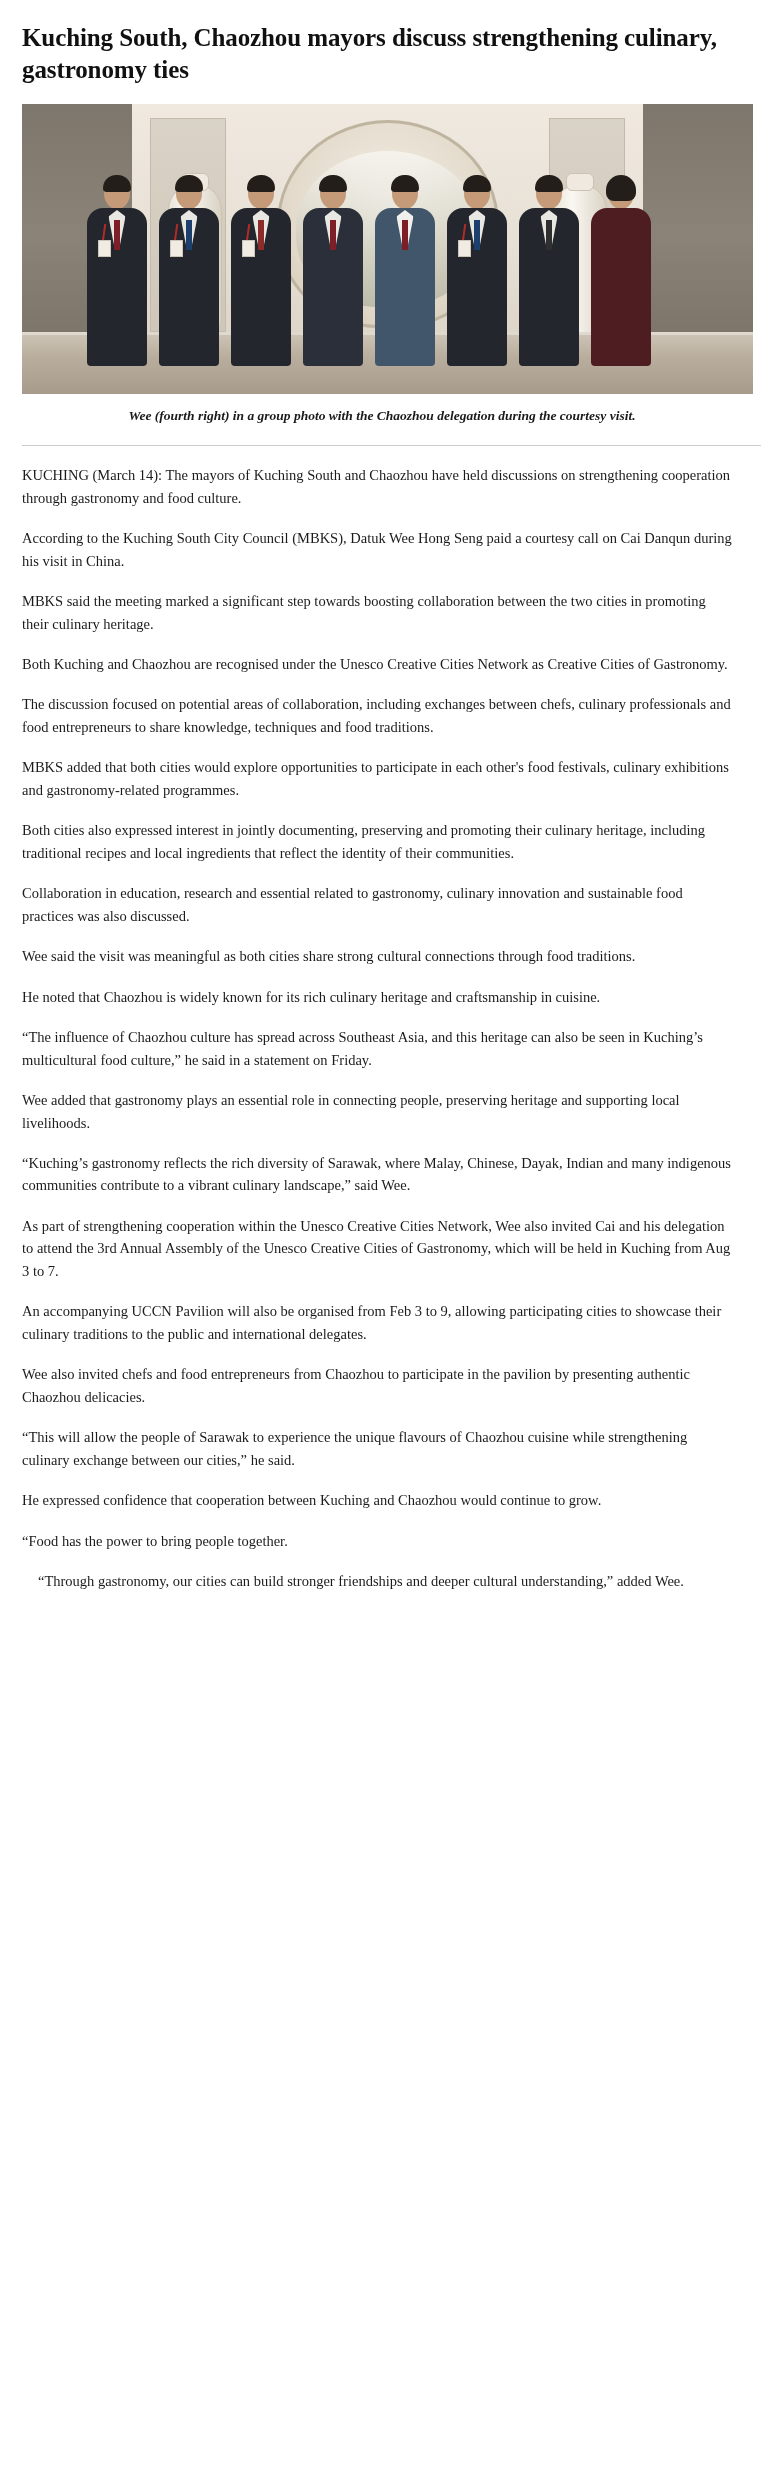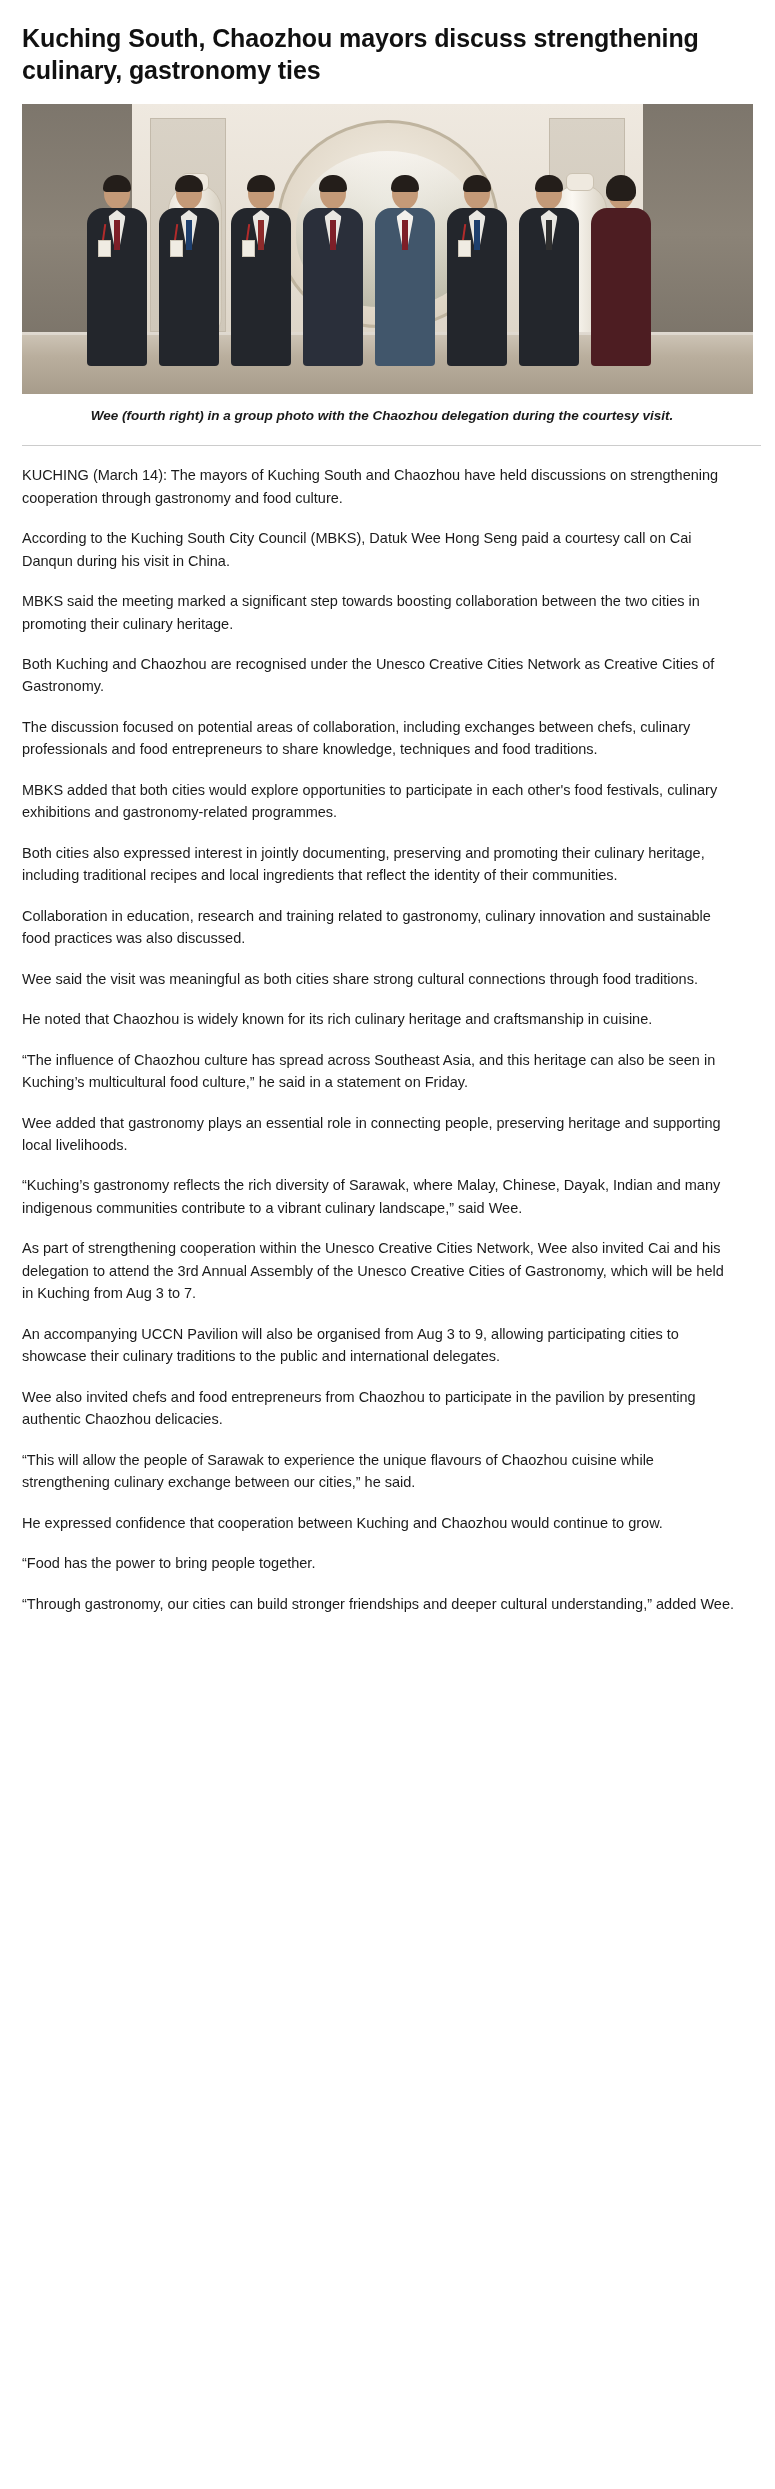--- a/index.html
+++ b/index.html
@@ -9,20 +9,21 @@
   }
   body {
     width: 775px;
     font-family: "Liberation Sans", sans-serif;
     color: #1a1a1a;
   }
   .page {
     width: 775px;
     box-sizing: border-box;
     padding: 18px 14px 28px 22px;
+    font-family: Liberation Serif, serif;
   }
   .headline {
     font-size: 25px;
     line-height: 1.28;
     font-weight: bold;
     color: #111111;
     margin: 4px 0 18px 0;
     letter-spacing: -0.1px;
   }
   .figure {
@@ -152,21 +153,21 @@
     border-top: 1px solid #cccccc;
     margin: 20px 0 18px 0;
   }
   .body-text p {
     font-size: 14.5px;
     line-height: 1.55;
     color: #1b1b1b;
     margin: 0 0 18px 0;
     max-width: 712px;
   }
-  .body-text p:last-child { margin-bottom: 0; }
+  .body-text p:last-child { margin-bottom: 0; margin-left: 16px; }
 </style>
 </head>
 <body>
 
 <div class="page">
 
   <h1 class="headline">Kuching South, Chaozhou mayors discuss strengthening culinary, gastronomy ties</h1>
 
   <figure class="figure">
     <div class="photo">
@@ -250,28 +251,28 @@
   <hr class="rule">
 
   <div class="body-text">
     <p>KUCHING (March 14): The mayors of Kuching South and Chaozhou have held discussions on strengthening cooperation through gastronomy and food culture.</p>
     <p>According to the Kuching South City Council (MBKS), Datuk Wee Hong Seng paid a courtesy call on Cai Danqun during his visit in China.</p>
     <p>MBKS said the meeting marked a significant step towards boosting collaboration between the two cities in promoting their culinary heritage.</p>
     <p>Both Kuching and Chaozhou are recognised under the Unesco Creative Cities Network as Creative Cities of Gastronomy.</p>
     <p>The discussion focused on potential areas of collaboration, including exchanges between chefs, culinary professionals and food entrepreneurs to share knowledge, techniques and food traditions.</p>
     <p>MBKS added that both cities would explore opportunities to participate in each other's food festivals, culinary exhibitions and gastronomy-related programmes.</p>
     <p>Both cities also expressed interest in jointly documenting, preserving and promoting their culinary heritage, including traditional recipes and local ingredients that reflect the identity of their communities.</p>
-    <p>Collaboration in education, research and training related to gastronomy, culinary innovation and sustainable food practices was also discussed.</p>
+    <p>Collaboration in education, research and essential related to gastronomy, culinary innovation and sustainable food practices was also discussed.</p>
     <p>Wee said the visit was meaningful as both cities share strong cultural connections through food traditions.</p>
     <p>He noted that Chaozhou is widely known for its rich culinary heritage and craftsmanship in cuisine.</p>
     <p>“The influence of Chaozhou culture has spread across Southeast Asia, and this heritage can also be seen in Kuching’s multicultural food culture,” he said in a statement on Friday.</p>
     <p>Wee added that gastronomy plays an essential role in connecting people, preserving heritage and supporting local livelihoods.</p>
     <p>“Kuching’s gastronomy reflects the rich diversity of Sarawak, where Malay, Chinese, Dayak, Indian and many indigenous communities contribute to a vibrant culinary landscape,” said Wee.</p>
     <p>As part of strengthening cooperation within the Unesco Creative Cities Network, Wee also invited Cai and his delegation to attend the 3rd Annual Assembly of the Unesco Creative Cities of Gastronomy, which will be held in Kuching from Aug 3 to 7.</p>
-    <p>An accompanying UCCN Pavilion will also be organised from Aug 3 to 9, allowing participating cities to showcase their culinary traditions to the public and international delegates.</p>
+    <p>An accompanying UCCN Pavilion will also be organised from Feb 3 to 9, allowing participating cities to showcase their culinary traditions to the public and international delegates.</p>
     <p>Wee also invited chefs and food entrepreneurs from Chaozhou to participate in the pavilion by presenting authentic Chaozhou delicacies.</p>
     <p>“This will allow the people of Sarawak to experience the unique flavours of Chaozhou cuisine while strengthening culinary exchange between our cities,” he said.</p>
     <p>He expressed confidence that cooperation between Kuching and Chaozhou would continue to grow.</p>
     <p>“Food has the power to bring people together.</p>
     <p>“Through gastronomy, our cities can build stronger friendships and deeper cultural understanding,” added Wee.</p>
   </div>
 
 </div>
 
 </body></html>

